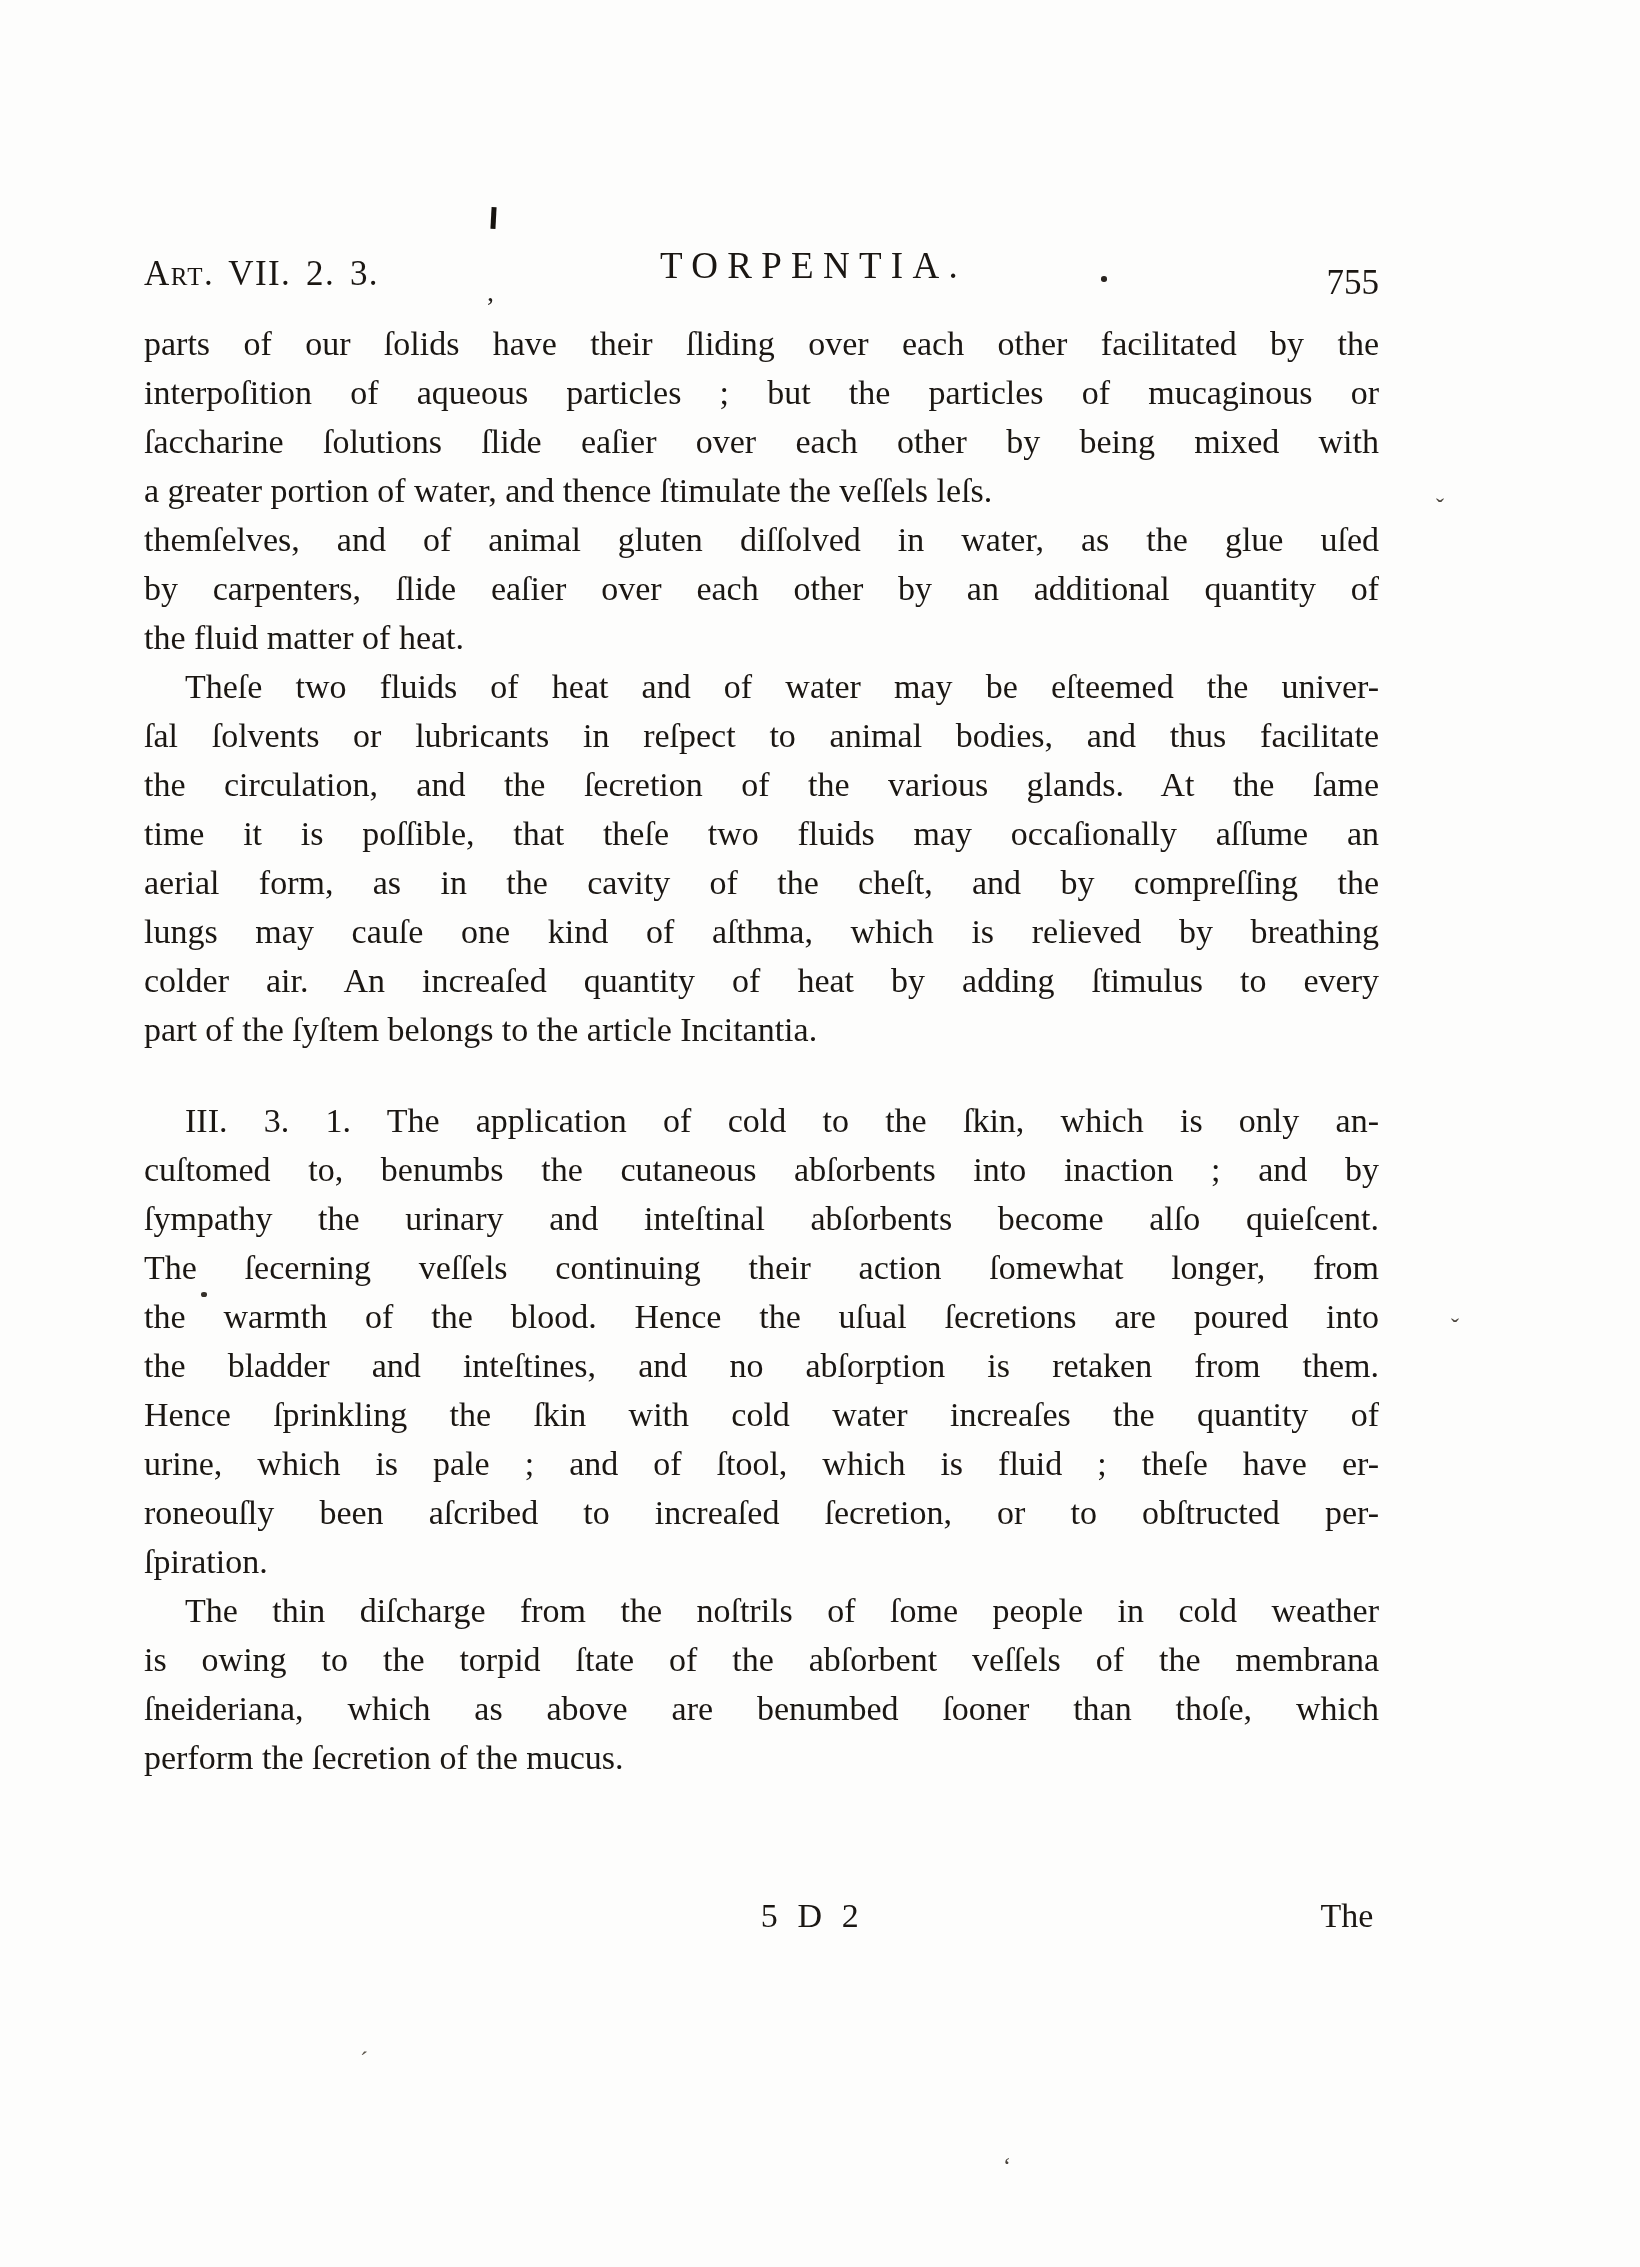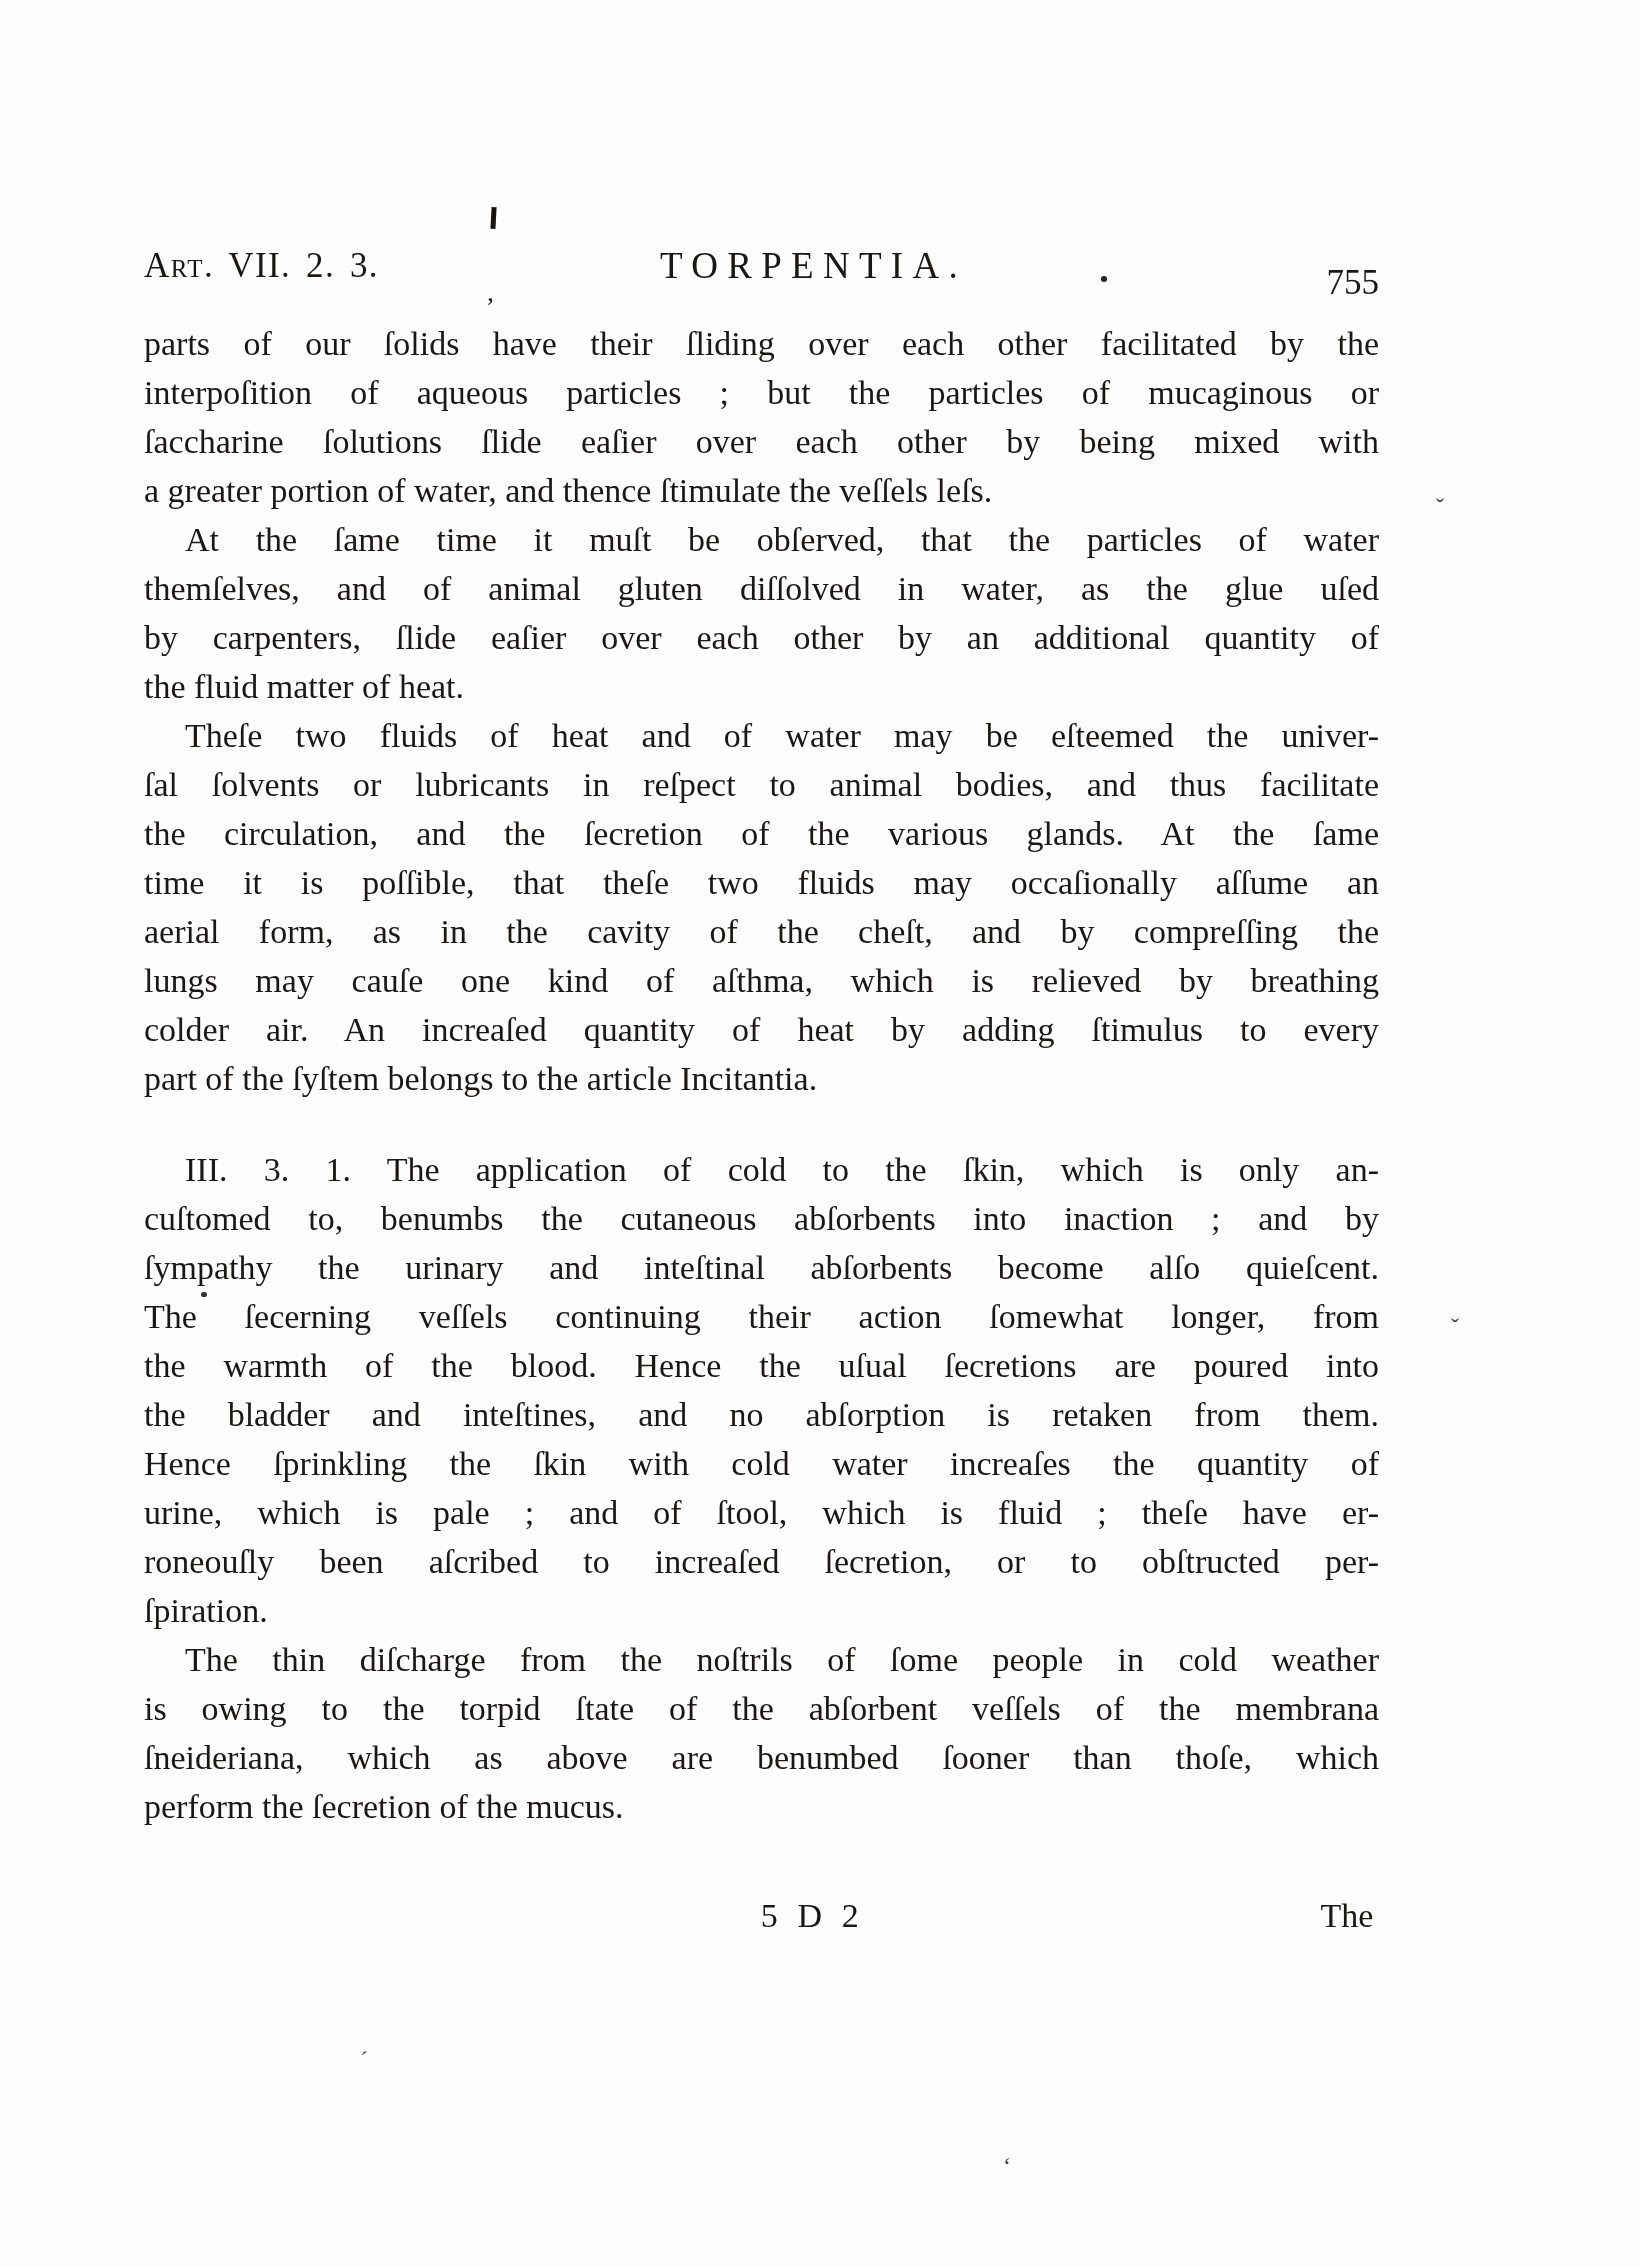--- a/index.html
+++ b/index.html
@@ -22,21 +22,21 @@
     top: 241px;
     left: 144px;
     width: 1235px;
     height: 56px;
     font-size: 35px;
     line-height: 50px;
   }
   .article {
     position: absolute;
     left: 0;
-    top: 0;
+    top: 8px;
     font-variant: small-caps;
     letter-spacing: 1.4px;
     word-spacing: 4.7px;
     text-align: center;
   }
   .running-title {
     position: absolute;
     left: 50%;
     top: 0;
     transform: translateX(-50%) translateX(52px);
@@ -140,21 +140,20 @@
   </div>
 
   <div class="body-text" id="body-text">
       <div class="para">
         <div class="line">parts of our ſolids have their ſliding over each other facilitated by the</div>
         <div class="line">interpoſition of aqueous particles ; but the particles of mucaginous or</div>
         <div class="line">ſaccharine ſolutions ſlide eaſier over each other by being mixed with</div>
         <div class="line last">a greater portion of water, and thence ſtimulate the veſſels leſs.</div>
       </div>
       <div class="para">
-        <div class="line indent">At the ſame time it muſt be obſerved, that the particles of water</div>
         <div class="line">themſelves, and of animal gluten diſſolved in water, as the glue uſed</div>
         <div class="line">by carpenters, ſlide eaſier over each other by an additional quantity of</div>
         <div class="line last">the fluid matter of heat.</div>
       </div>
       <div class="para">
         <div class="line indent">Theſe two fluids of heat and of water may be eſteemed the univer-</div>
         <div class="line">ſal ſolvents or lubricants in reſpect to animal bodies, and thus facilitate</div>
         <div class="line">the circulation, and the ſecretion of the various glands.  At the ſame</div>
         <div class="line">time it is poſſible, that theſe two fluids may occaſionally aſſume an</div>
         <div class="line">aerial form, as in the cavity of the cheſt, and by compreſſing the</div>

